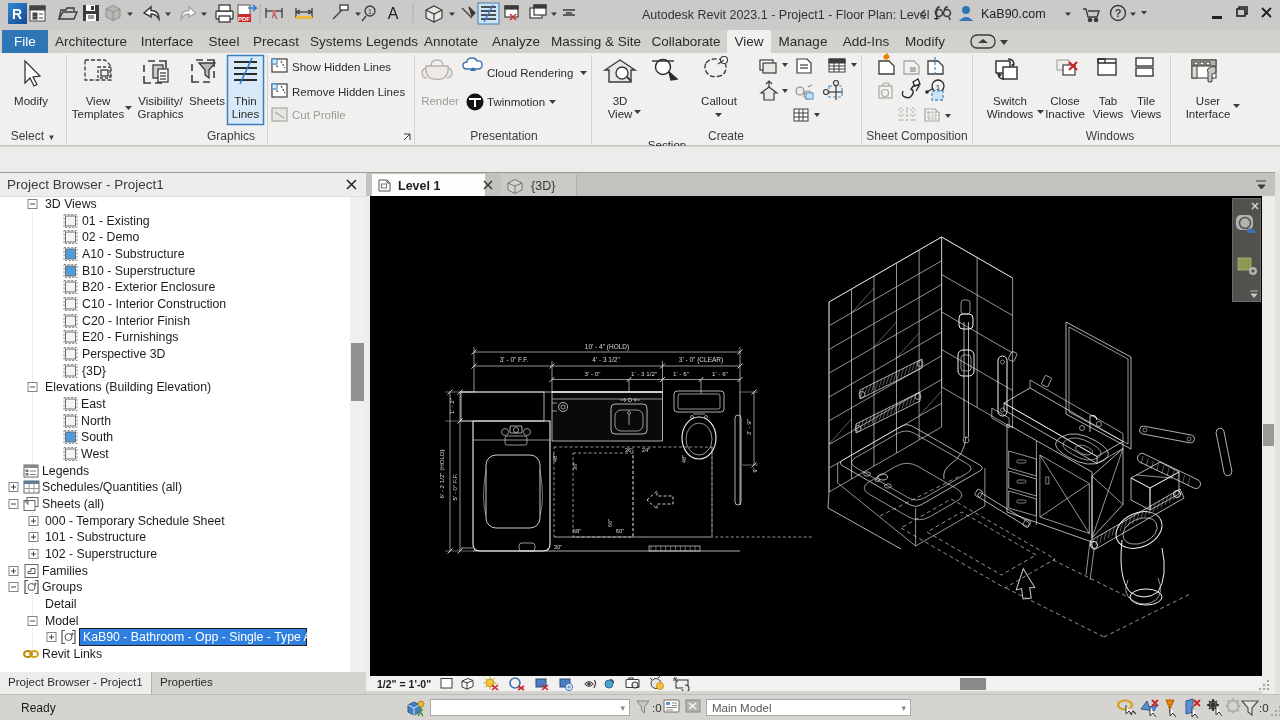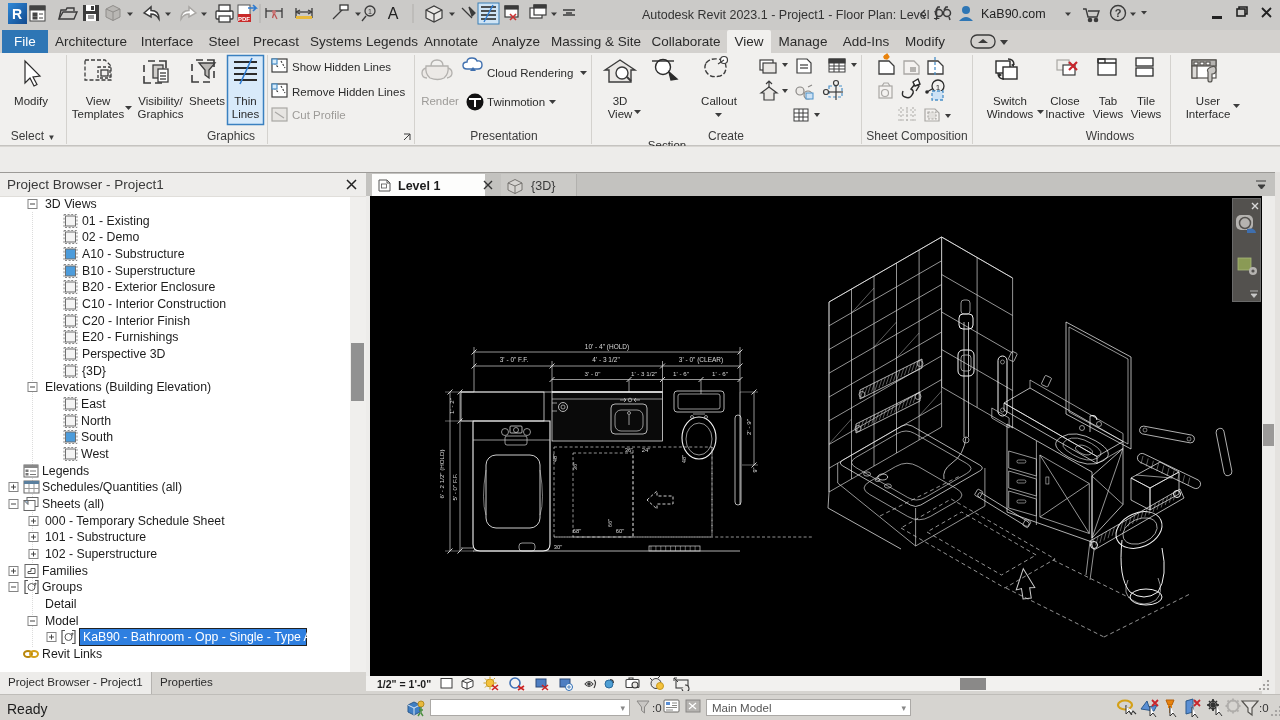--- a/index.html
+++ b/index.html
@@ -39,21 +39,21 @@
 #canvas { left:370px; top:196px; width:892px; height:480px; background:#000; }
 #vscroll2 { left:1262px; top:196px; width:13px; height:480px; background:#EDECEA; }
 #vscroll2 .thumb { position:absolute; left:1px; top:228px; width:11px; height:22px; background:#9B9998; }
 #rightedge { left:1275px; top:172px; width:5px; height:522px; background:#E4E2DF; }
 #vcb { left:366px; top:676px; width:896px; height:15px; background:#F2F1EF; }
 #vcb-scale { position:absolute; left:11px; top:2px; font-size:10.5px; font-weight:bold; color:#1c1c1c; }
 #hthumb { position:absolute; left:594px; top:2px; width:26px; height:12px; background:#8A8988; }
 #below-vcb { left:366px; top:691px; width:896px; height:3px; background:#D6D4D0; }
 
 #statusbar { left:0; top:694px; width:1280px; height:26px; background:#D6D4D0; border-top:1px solid #bfbdb9; }
-#statusbar .ready { position:absolute; left:7px; top:6px; font-size:14px; color:#1c1c1c; }
+#statusbar .ready { position:absolute; left:21px; top:6px; font-size:12px; color:#1c1c1c; }
 .combo { position:absolute; background:#fff; border:1px solid #ABA9A6; }
 .combo .chev { position:absolute; right:4px; top:3px; color:#888; font-size:9px; }
 </style>
 </head>
 <body>
 <div id="app">
   <div id="titlebar" class="abs">
   <svg width="1280" height="30" xmlns="http://www.w3.org/2000/svg">
     <defs>
       <linearGradient id="rlogo" x1="0" y1="0" x2="1" y2="1">

